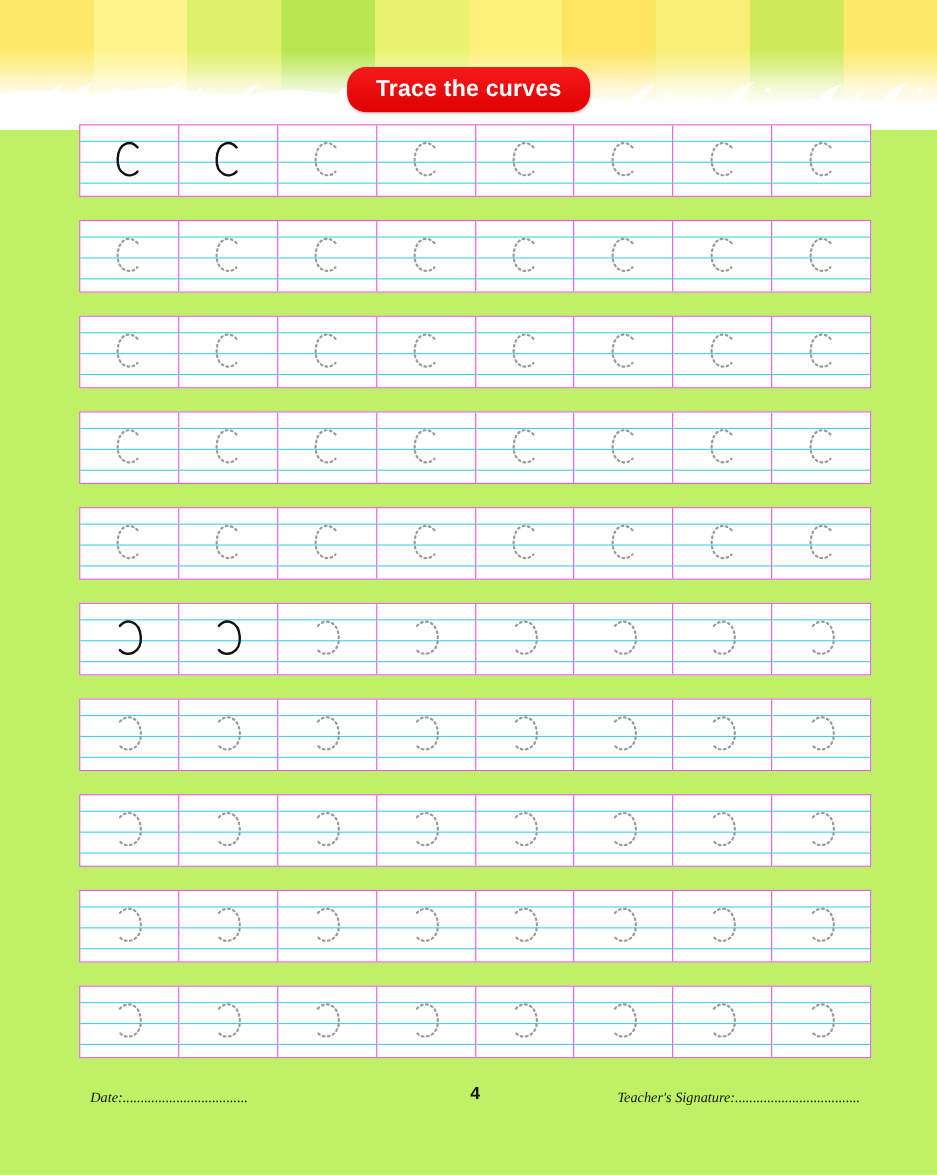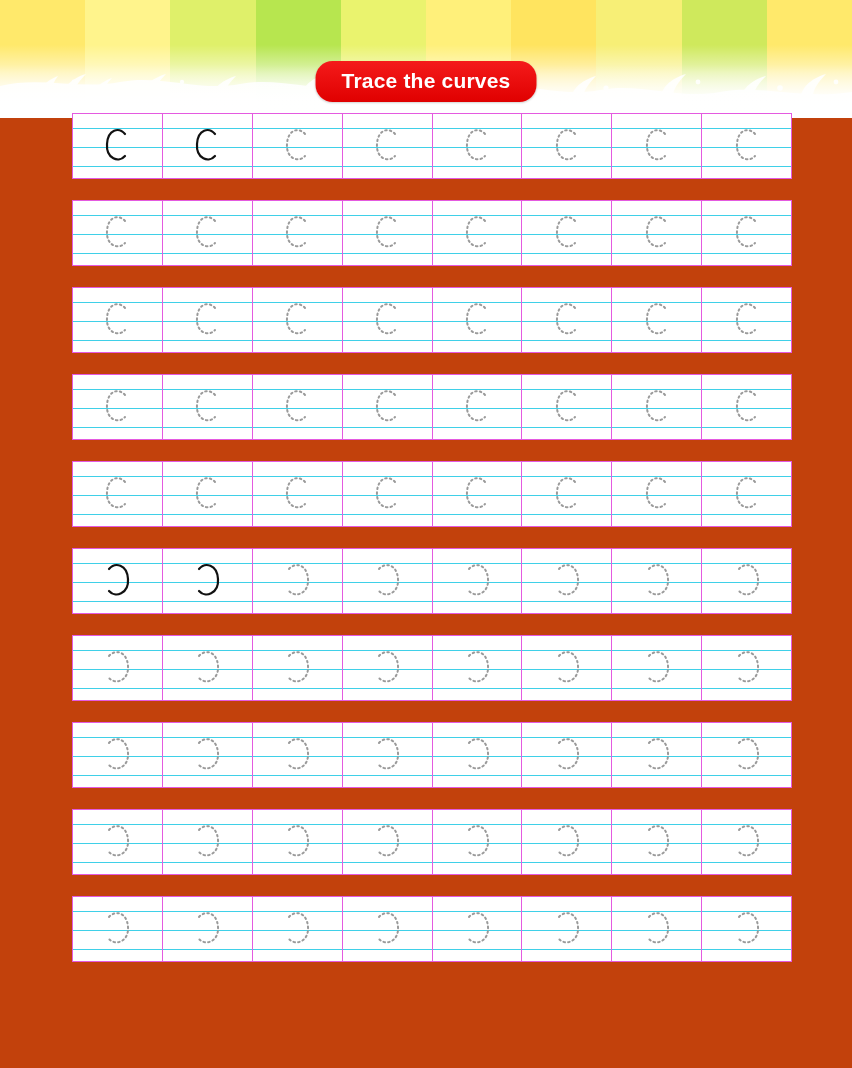--- a/index.html
+++ b/index.html
@@ -10,21 +10,21 @@
     width: 852px;
     height: 1068px;
     background: #ffffff;
     font-family: "Liberation Sans", sans-serif;
     overflow: hidden;
   }
   .page {
     position: relative;
     width: 852px;
     height: 1068px;
-    background: #c2410c;
+    background: #bef264;
     box-sizing: border-box;
   }
   
   .banner {
     position: absolute;
     left: 0;
     top: 0;
     width: 852px;
     height: 118px;
     overflow: hidden;
@@ -891,14 +891,19 @@
             <div class="guide mid"></div>
             <div class="guide bot"></div>
             <div class="glyph"><svg width="34" height="44" viewBox="0 0 34 44">
                 <path d="M9 12 C15 5, 27 7, 28 22 C29 37, 15 41, 9 34" fill="none" stroke="#9a9a9a" stroke-width="2" stroke-linecap="round" stroke-dasharray="1.6 3.1"></path>
               </svg></div>
           </div>
         </div>
       </div>
     </div>
 
+  <div class="footer">
+    <div class="date">Date:...................................</div>
+    <div class="pageno">4</div>
+    <div class="sign">Teacher's Signature:...................................</div>
+  </div>
 
 </div>
 
 </body></html>

